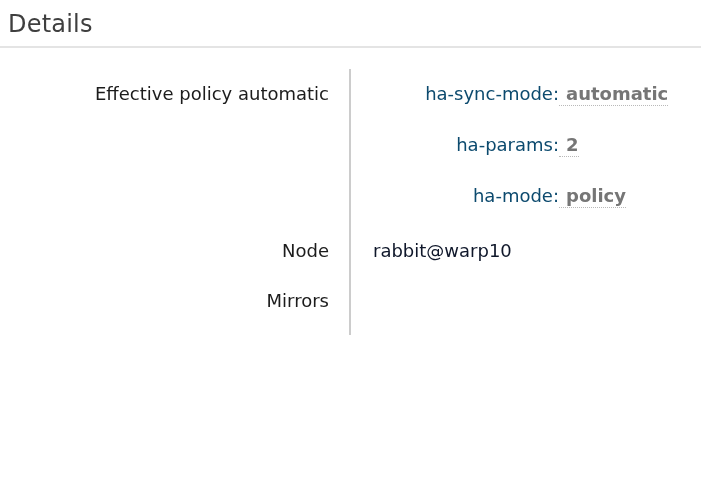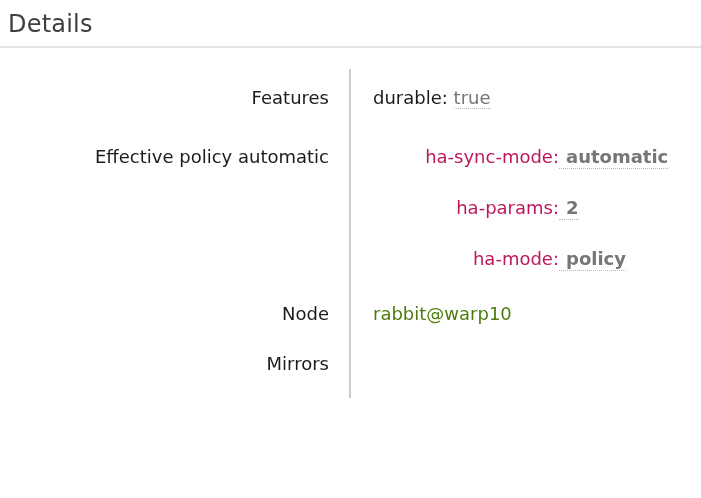--- a/index.html
+++ b/index.html
@@ -61,52 +61,45 @@
   .abbr {
     color: #767676;
     border-bottom: 1px dotted #b9b9b9;
     cursor: default;
   }
   a.policy-link {
     color: #3a3a3a;
     font-weight: 700;
     text-decoration: none;
   }
-  .plain-value { color: #4d7c0f; }
+  .plain-value { color: #0f172a; }
 
   
   .def-table { display: block; }
   .def-row { display: flex; margin-bottom: 28px; }
   .def-row:last-child { margin-bottom: 4px; }
   .def-key {
     width: 186px;
     text-align: right;
-    color: #be185d;
+    color: #0c4a6e;
     white-space: nowrap;
   }
   .def-val { padding-left: 7px; white-space: nowrap; font-weight: bold; }
 </style>
 </head>
 <body>
 
 <div class="pane">
 
   <div class="section-header">
     <h2>Details</h2>
   </div>
 
   <table class="facts">
     <tbody>
-      <tr class="row-features">
-        <th>Features</th>
-        <td>
-          <span class="key">durable:</span>
-          <span class="abbr">true</span>
-        </td>
-      </tr>
 
 
 
       <tr class="row-effective-policy">
         <th>Effective policy automatic</th>
         <td>
           <div class="def-table">
             <div class="def-row">
               <span class="def-key">ha-sync-mode:</span>
               <span class="def-val abbr">automatic</span>

